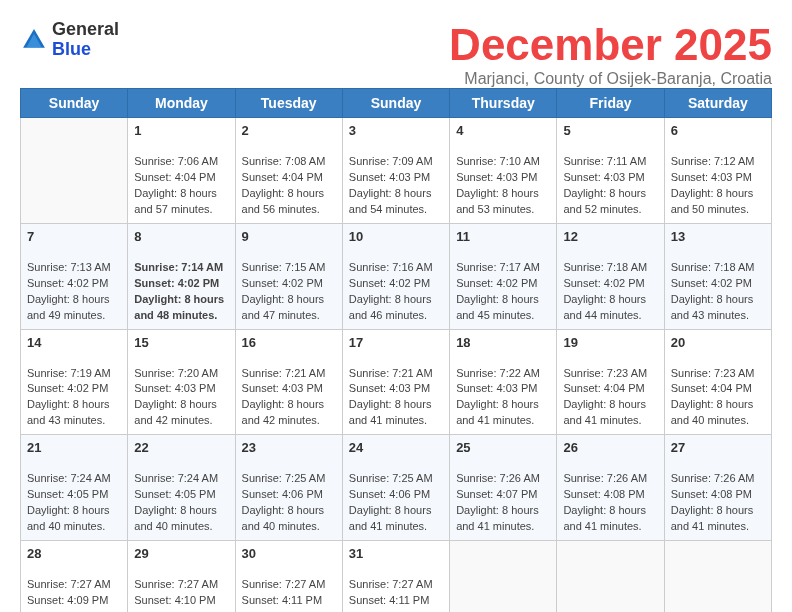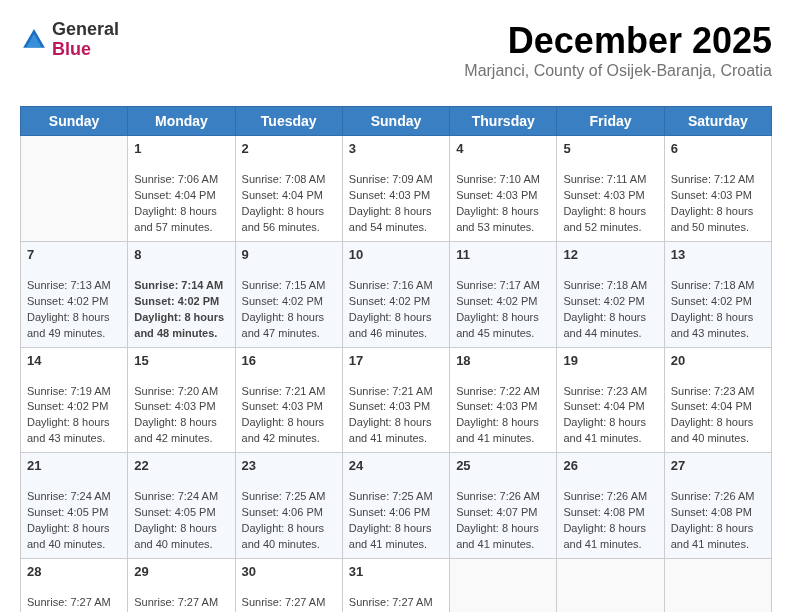--- a/index.html
+++ b/index.html
@@ -7,45 +7,45 @@
       font-family: Arial, sans-serif;
       background: #fff;
       width: 792px;
       min-height: 612px;
       padding: 20px;
     }
     .header {
       display: flex;
       justify-content: space-between;
       align-items: flex-start;
-      margin-bottom: 26px;
+      margin-bottom: 0;
     }
     .logo {
       display: flex;
       align-items: center;
       gap: 4px;
     }
     .logo-text {
       font-size: 18px;
       font-weight: bold;
       line-height: 1.1;
     }
     .logo-text .general { color: #333; }
-    .logo-text .blue { color: #be185d; }
+    .logo-text .blue { color: #1d4ed8; }
     .logo-icon {
       width: 28px;
       height: 28px;
     }
     .title-block {
       text-align: right;
     }
     .month-title {
-      font-size: 36px;
+      font-size: 44px;
       font-weight: bold;
-      color: #000000;
+      color: #ef4444;
     }
     .location-title {
       font-size: 16px;
       color: #737373;
     }
     .calendar {
       width: 100%;
       border-collapse: collapse;
       border: 1px solid #ccc;
     }

